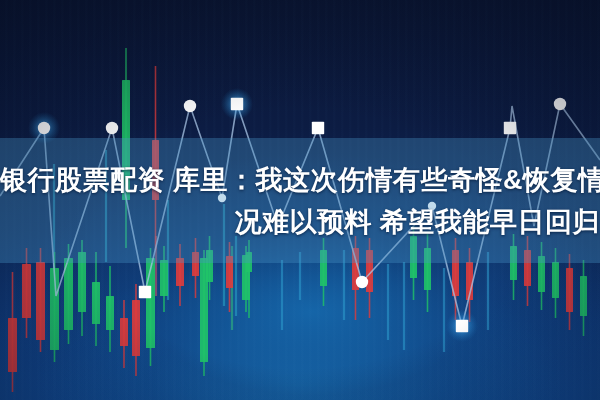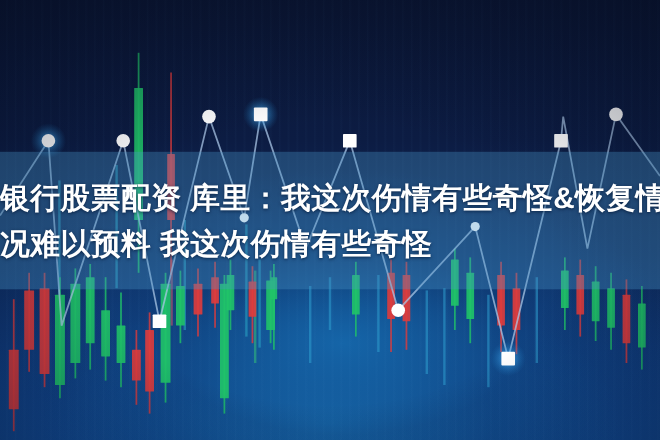--- a/index.html
+++ b/index.html
@@ -35,21 +35,21 @@
   }
   .chart-svg{position:absolute;inset:0;width:600px;height:400px;}
   
   .band{
     position:absolute;left:0;right:0;
     background:rgba(74,150,200,0.34);
     backdrop-filter:none;
   }
   .headline{
     position:absolute;left:0;right:0;
-    text-align:left;
+    text-align:right;
     color:#ffffff;
     font-size:27px;
     font-weight:bold;
     line-height:42px;
     letter-spacing:0.5px;
     text-shadow:0 1px 3px rgba(0,20,50,0.75);
     white-space:nowrap;
   }
   .headline .ln{display:block;}
 </style>
@@ -180,16 +180,16 @@
         <circle cx="560" cy="104" r="6.2" fill="#ffffff"></circle>
       </g>
   </svg>
 
   <div class="bg-vignette"></div>
 
   <div class="band" id="headline-band" style="top: 138px; height: 125px; background: rgba(74, 150, 200, 0.34);"></div>
 
   <div class="headline" id="headline" style="top: 159px; color: rgb(255, 255, 255);">
     <span class="ln">银行股票配资 库里：我这次伤情有些奇怪&amp;恢复情</span>
-    <span class="ln">况难以预料 我这次伤情有些奇怪</span>
+    <span class="ln">况难以预料 希望我能早日回归</span>
   </div>
 
 </div>
 
 </body></html>

